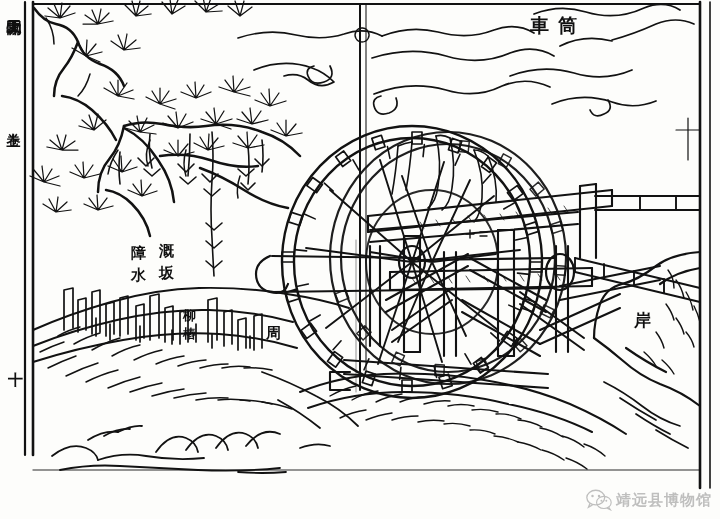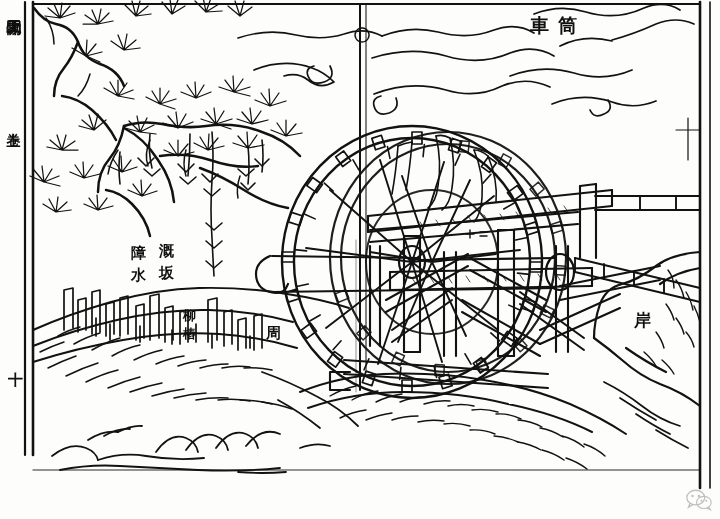--- a/index.html
+++ b/index.html
@@ -622,15 +622,16 @@
     <svg class="wm-icon" viewBox="0 0 32 26">
       <ellipse cx="12" cy="10" rx="11" ry="9" fill="none" stroke="#8d8d8d" stroke-width="1.6"></ellipse>
       <path d="M5,17 L3,22 L8,19" fill="none" stroke="#8d8d8d" stroke-width="1.6"></path>
       <circle cx="8" cy="8" r="1.5" fill="#8d8d8d"></circle>
       <circle cx="16" cy="8" r="1.5" fill="#8d8d8d"></circle>
       <ellipse cx="22" cy="16" rx="9" ry="7.5" fill="none" stroke="#8d8d8d" stroke-width="1.4"></ellipse>
       <path d="M28,22 L30,25 L26,23" fill="none" stroke="#8d8d8d" stroke-width="1.4"></path>
       <circle cx="19" cy="14" r="1.2" fill="#8d8d8d"></circle>
       <circle cx="25" cy="14" r="1.2" fill="#8d8d8d"></circle>
     </svg>
+    <span class="wm-label">靖远县博物馆</span>
   </div>
 
 </div>
 
 </body></html>

